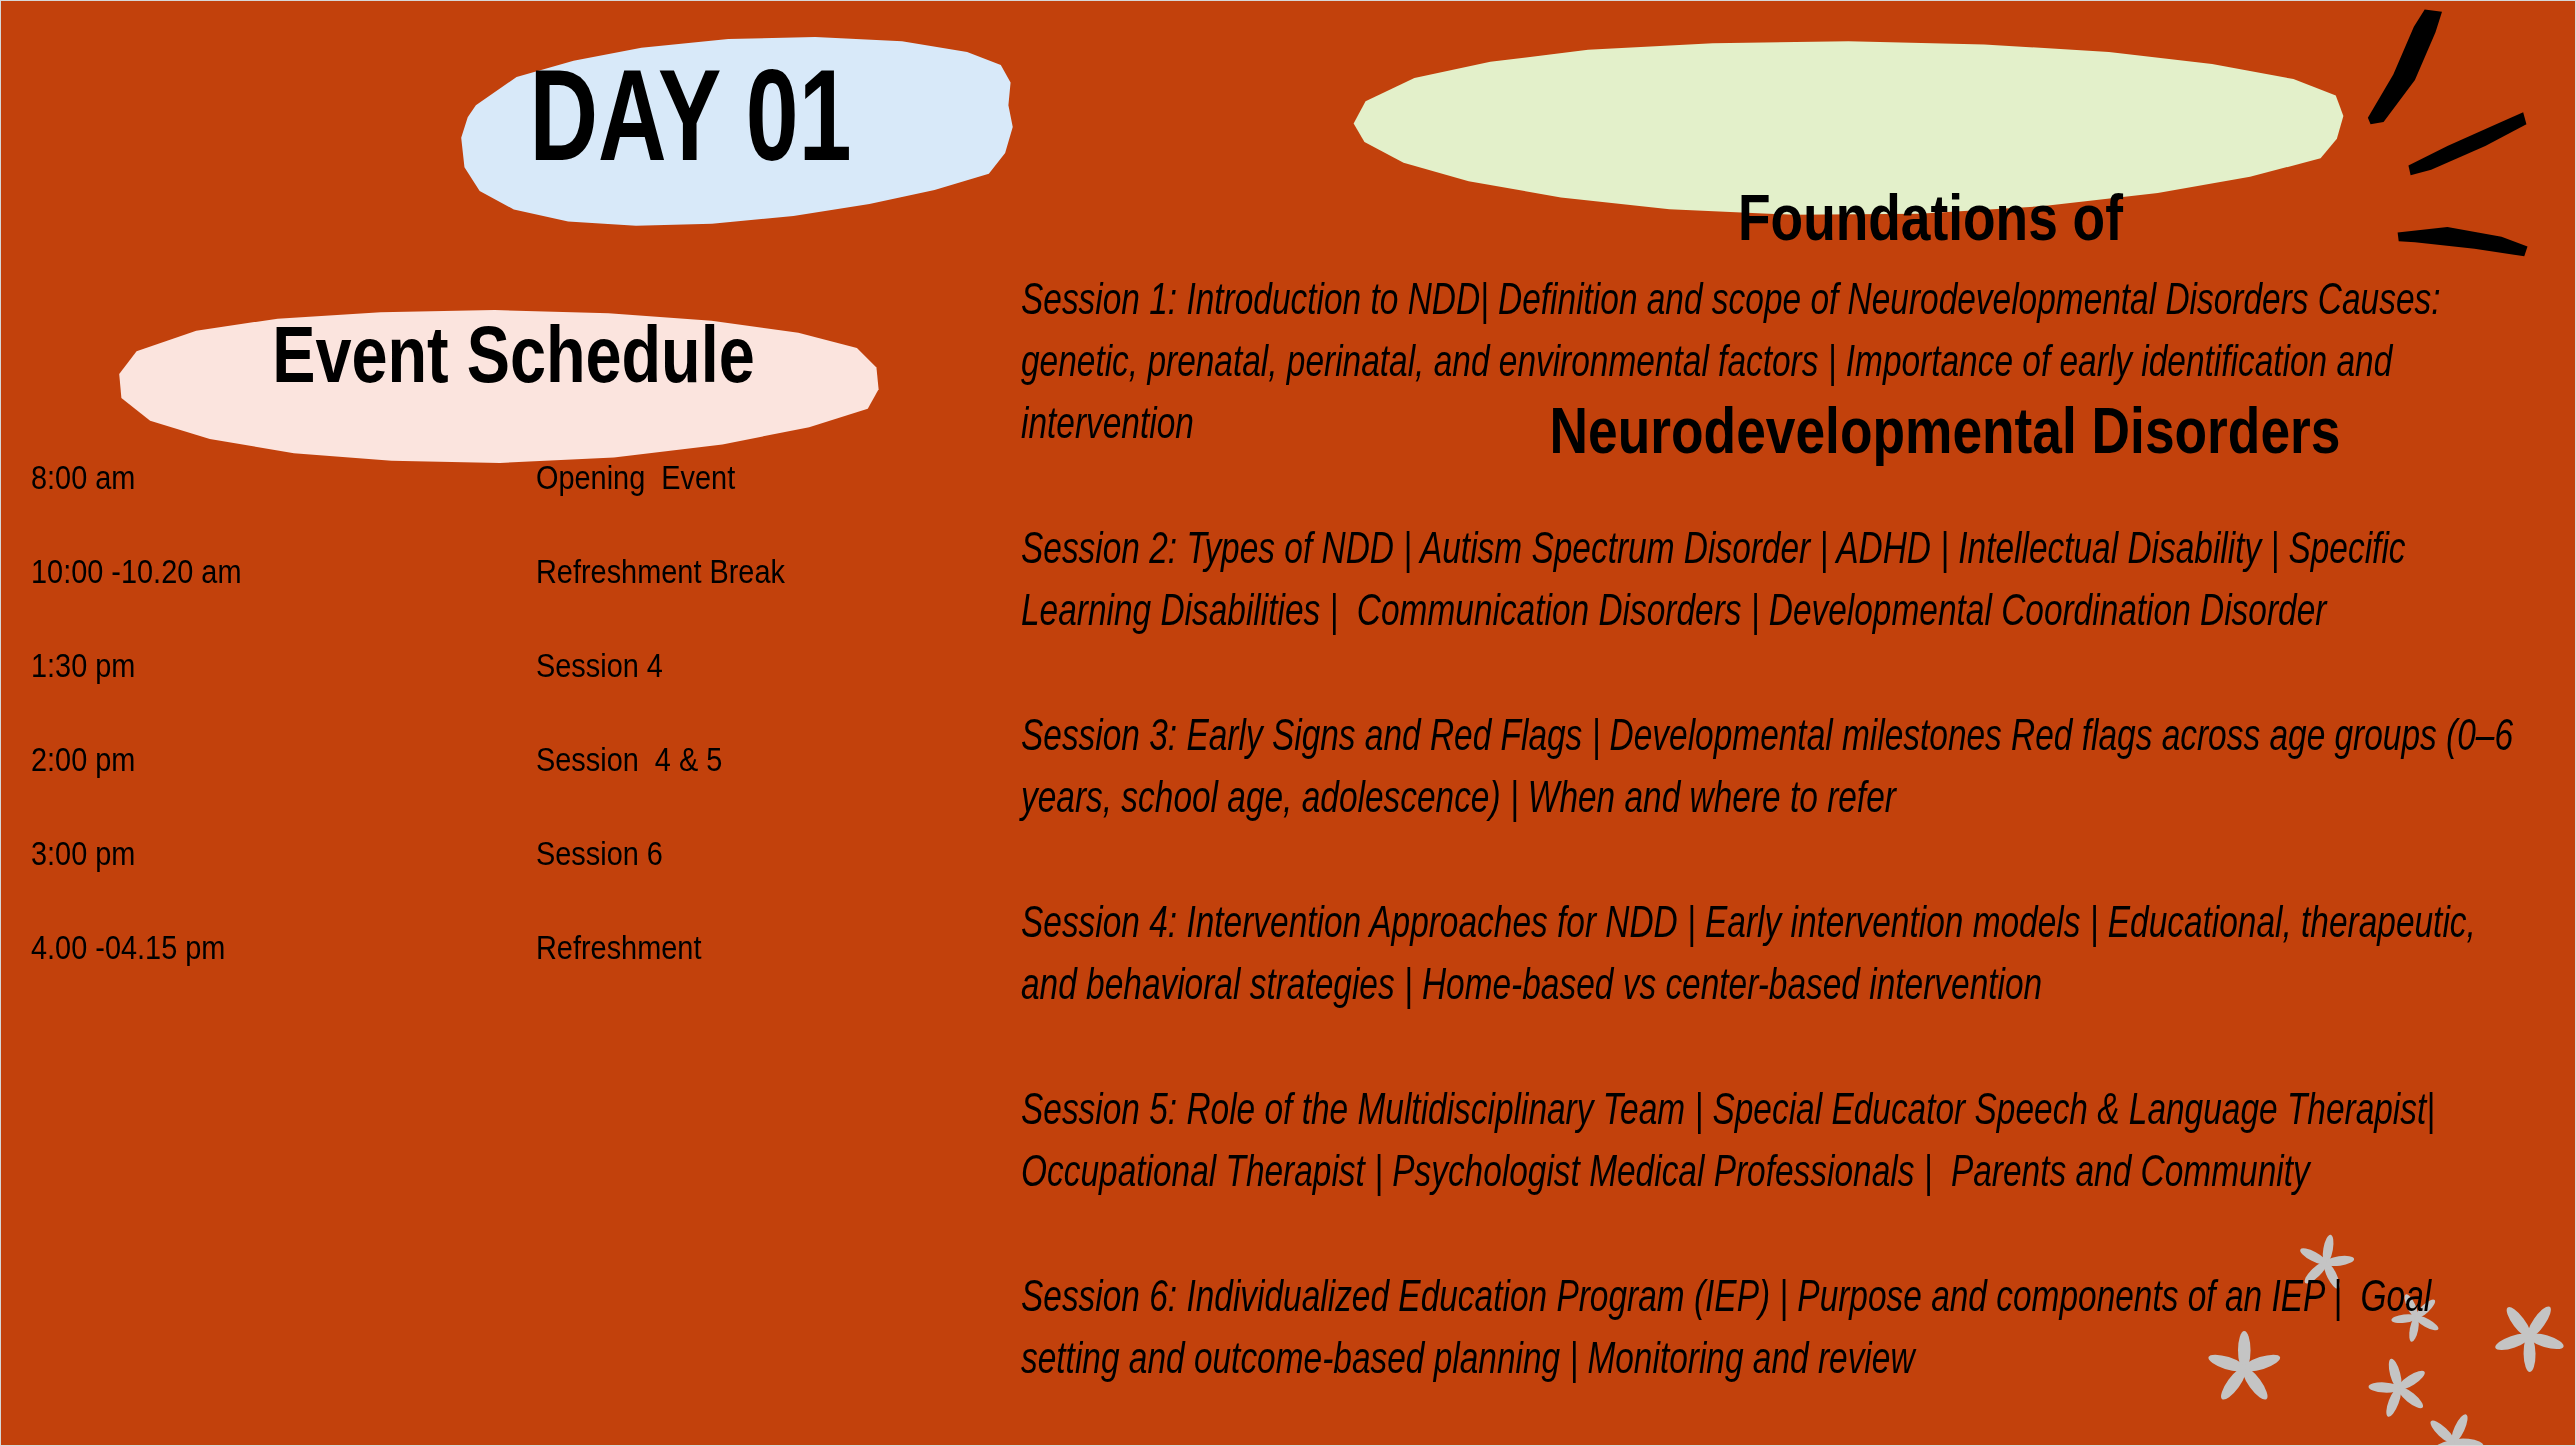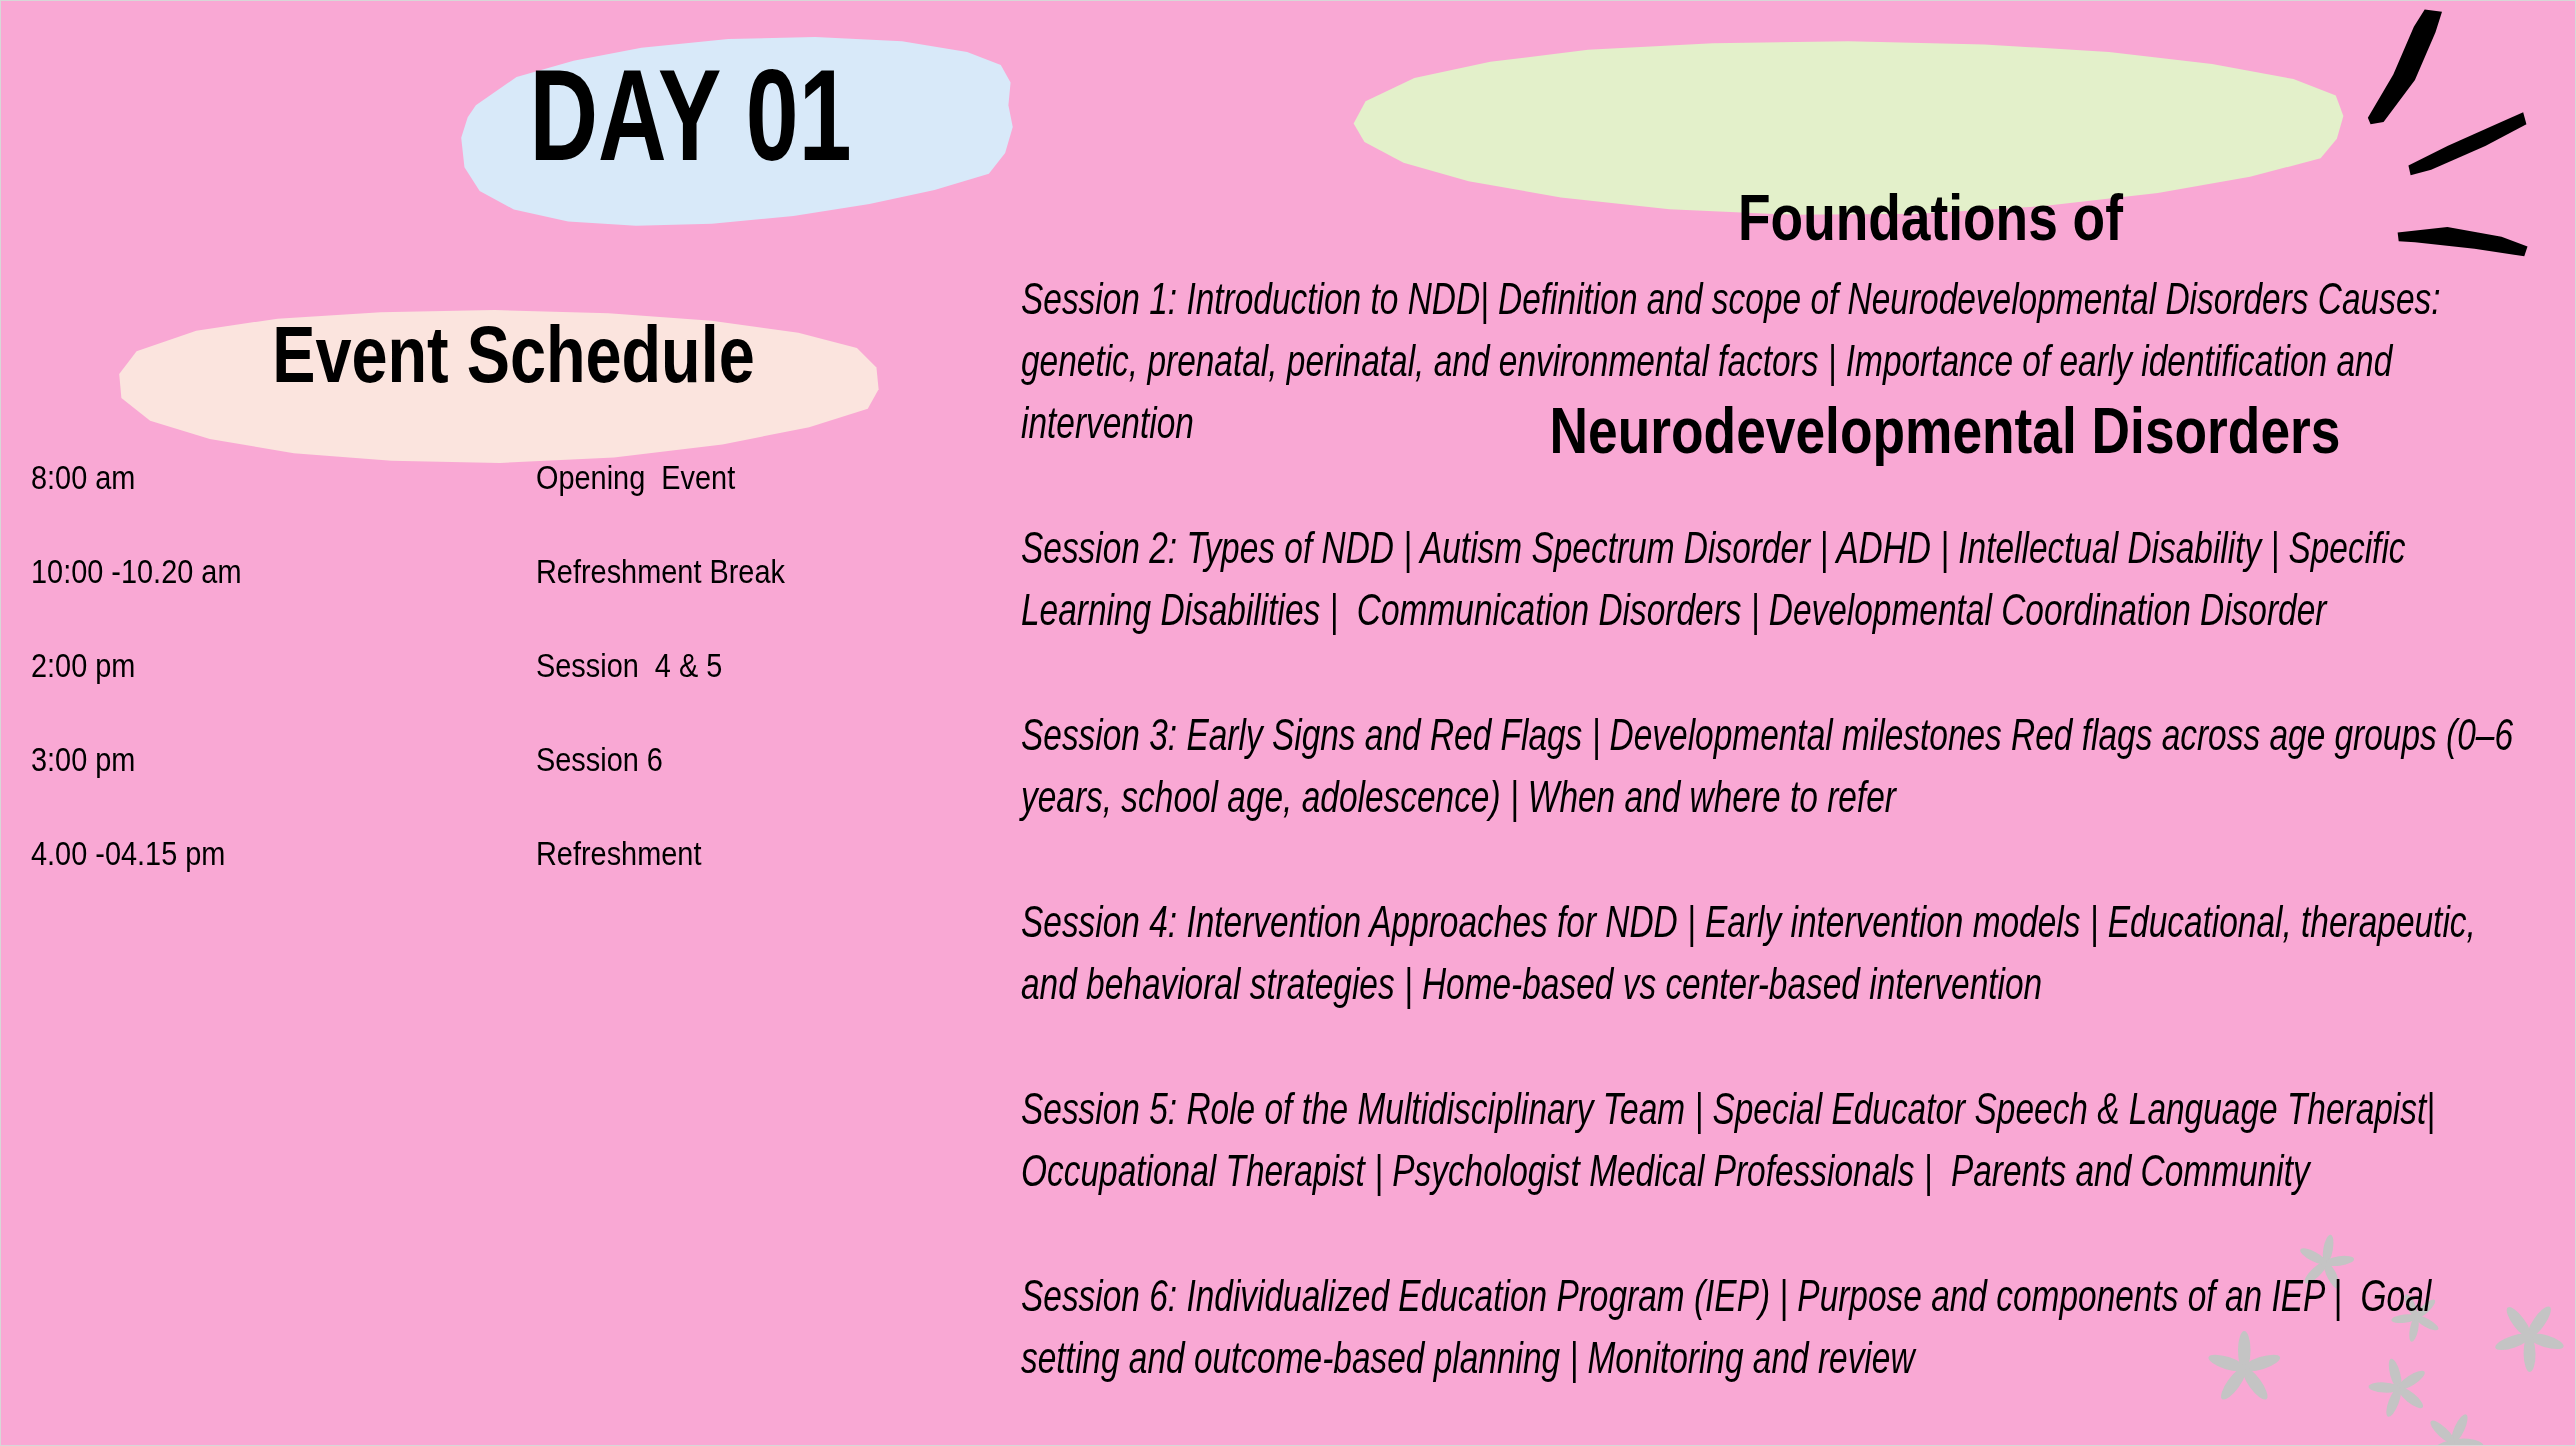--- a/index.html
+++ b/index.html
@@ -1,19 +1,19 @@
 <!DOCTYPE html>
 <html style="font-size:8.7px"><head>
 <meta charset="utf-8">
 <style>
   html,body{margin:0;padding:0;background:#ffffff;}
   .page{
     position:relative;
     width:2576px;height:1446px;
-    background:#f9a8d4;
+    background:#c2410c;
     border:1.6px solid #d7d7d7;
     box-sizing:border-box;
     overflow:hidden;
     font-family:"Liberation Sans", sans-serif;
     color:#000;
     padding-left:26px;
   }
   svg.decor{position:absolute;display:block;}
   #blue-brush{left:445px;top:12px;width:570px;height:228px;}
   #green-brush{left:1332px;top:27px;width:1031px;height:201px;}
@@ -108,20 +108,24 @@
   <div class="schedule">
     <div class="row">
       <span class="time">8:00 am</span>
       <span class="event">Opening  Event</span>
     </div>
     <div class="row">
       <span class="time">10:00 -10.20 am</span>
       <span class="event">Refreshment Break</span>
     </div>
     <div class="row">
+      <span class="time">1:30 pm</span>
+      <span class="event">Session 4</span>
+    </div>
+    <div class="row">
       <span class="time">2:00 pm</span>
       <span class="event">Session  4 &amp; 5</span>
     </div>
     <div class="row">
       <span class="time">3:00 pm</span>
       <span class="event">Session 6</span>
     </div>
     <div class="row">
       <span class="time">4.00 -04.15 pm</span>
       <span class="event">Refreshment</span>

